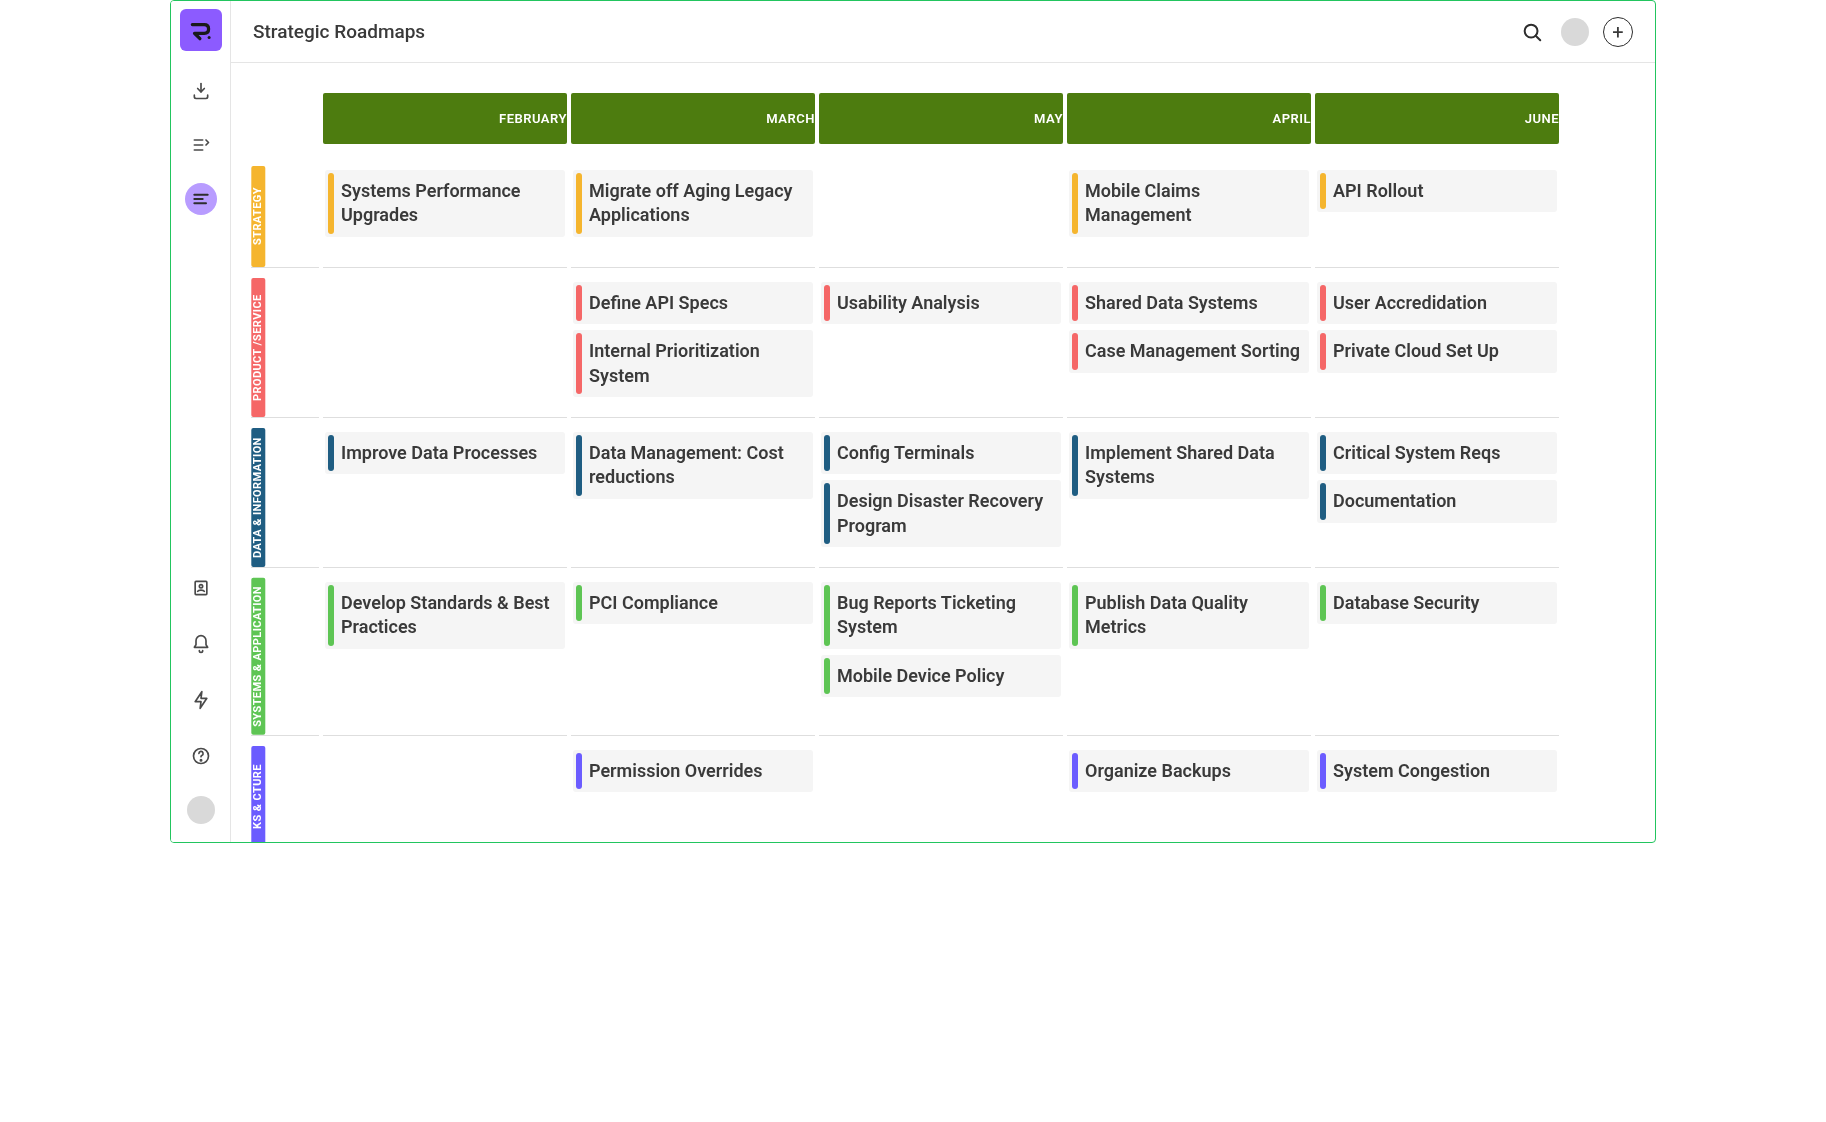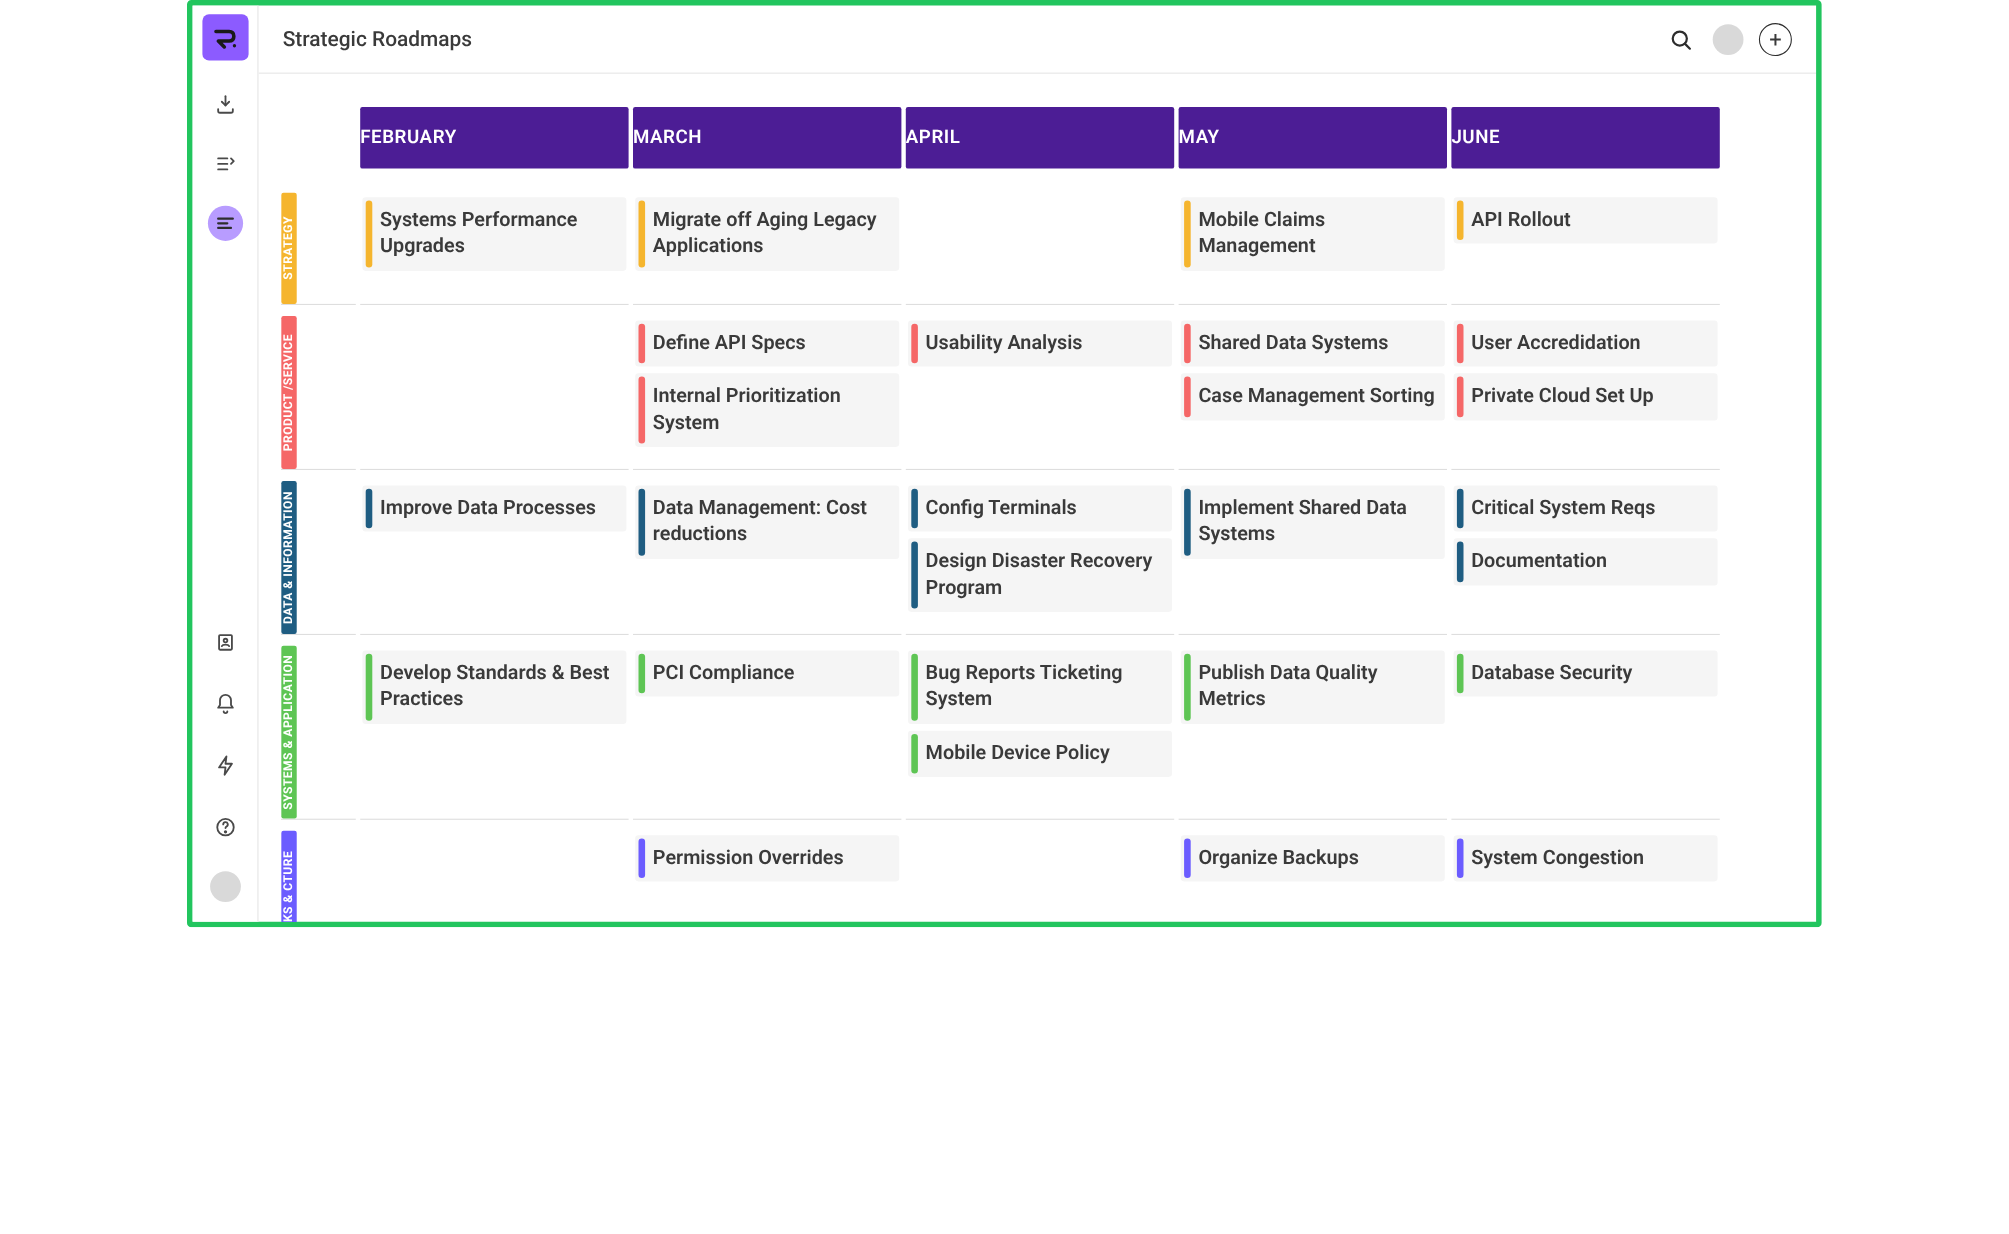--- a/index.html
+++ b/index.html
@@ -5,21 +5,21 @@
   * { box-sizing: border-box; margin: 0; padding: 0; }
   body {
     font-family: -apple-system, BlinkMacSystemFont, "Segoe UI", Roboto, Helvetica, Arial, sans-serif;
     background: #fff;
     color: #3a3a3a;
   }
   .app {
     display: flex;
     width: 1486px;
     height: 843px;
-    border: 5px solid #22c55e;
+    border: 1px solid #22c55e;
     border-radius: 4px;
     overflow: hidden;
     margin: 0 auto;
   }
   
   .sidebar {
     width: 60px;
     border-right: 1px solid #e5e5e5;
     display: flex;
     flex-direction: column;
@@ -111,24 +111,24 @@
     padding: 30px 20px 0 20px;
   }
   .grid {
     display: grid;
     grid-template-columns: 68px repeat(5, 244px);
     column-gap: 4px;
     align-items: stretch;
   }
   
   .month-header {
-    background: #4c1d95;
+    background: #4d7c0f;
     color: #fff;
-    text-align: left;
-    font-size: 17px;
+    text-align: right;
+    font-size: 13px;
     font-weight: 600;
     letter-spacing: 0.5px;
     padding: 18px 0;
     border-radius: 2px;
   }
   .header-spacer { }
   
   .lane-label {
     background: var(--lane-color);
     color: #fff;
@@ -266,22 +266,22 @@
         <div class="avatar-top"></div>
         <div class="add-btn">+</div>
       </div>
     </div>
 
     <div class="roadmap">
       <div class="grid" id="grid">
           <div class="header-spacer"></div>
           <div class="month-header">FEBRUARY</div>
           <div class="month-header">MARCH</div>
+          <div class="month-header">MAY</div>
           <div class="month-header">APRIL</div>
-          <div class="month-header">MAY</div>
           <div class="month-header">JUNE</div>
           <div style="height: 22px;"></div>
           <div style="height: 22px;"></div>
           <div style="height: 22px;"></div>
           <div style="height: 22px;"></div>
           <div style="height: 22px;"></div>
           <div style="height: 22px;"></div>
           <div class="lane-wrap">
             <div class="lane-label" style="--lane-color: #f5b52e; min-height: 100px;">STRATEGY</div>
           </div>

